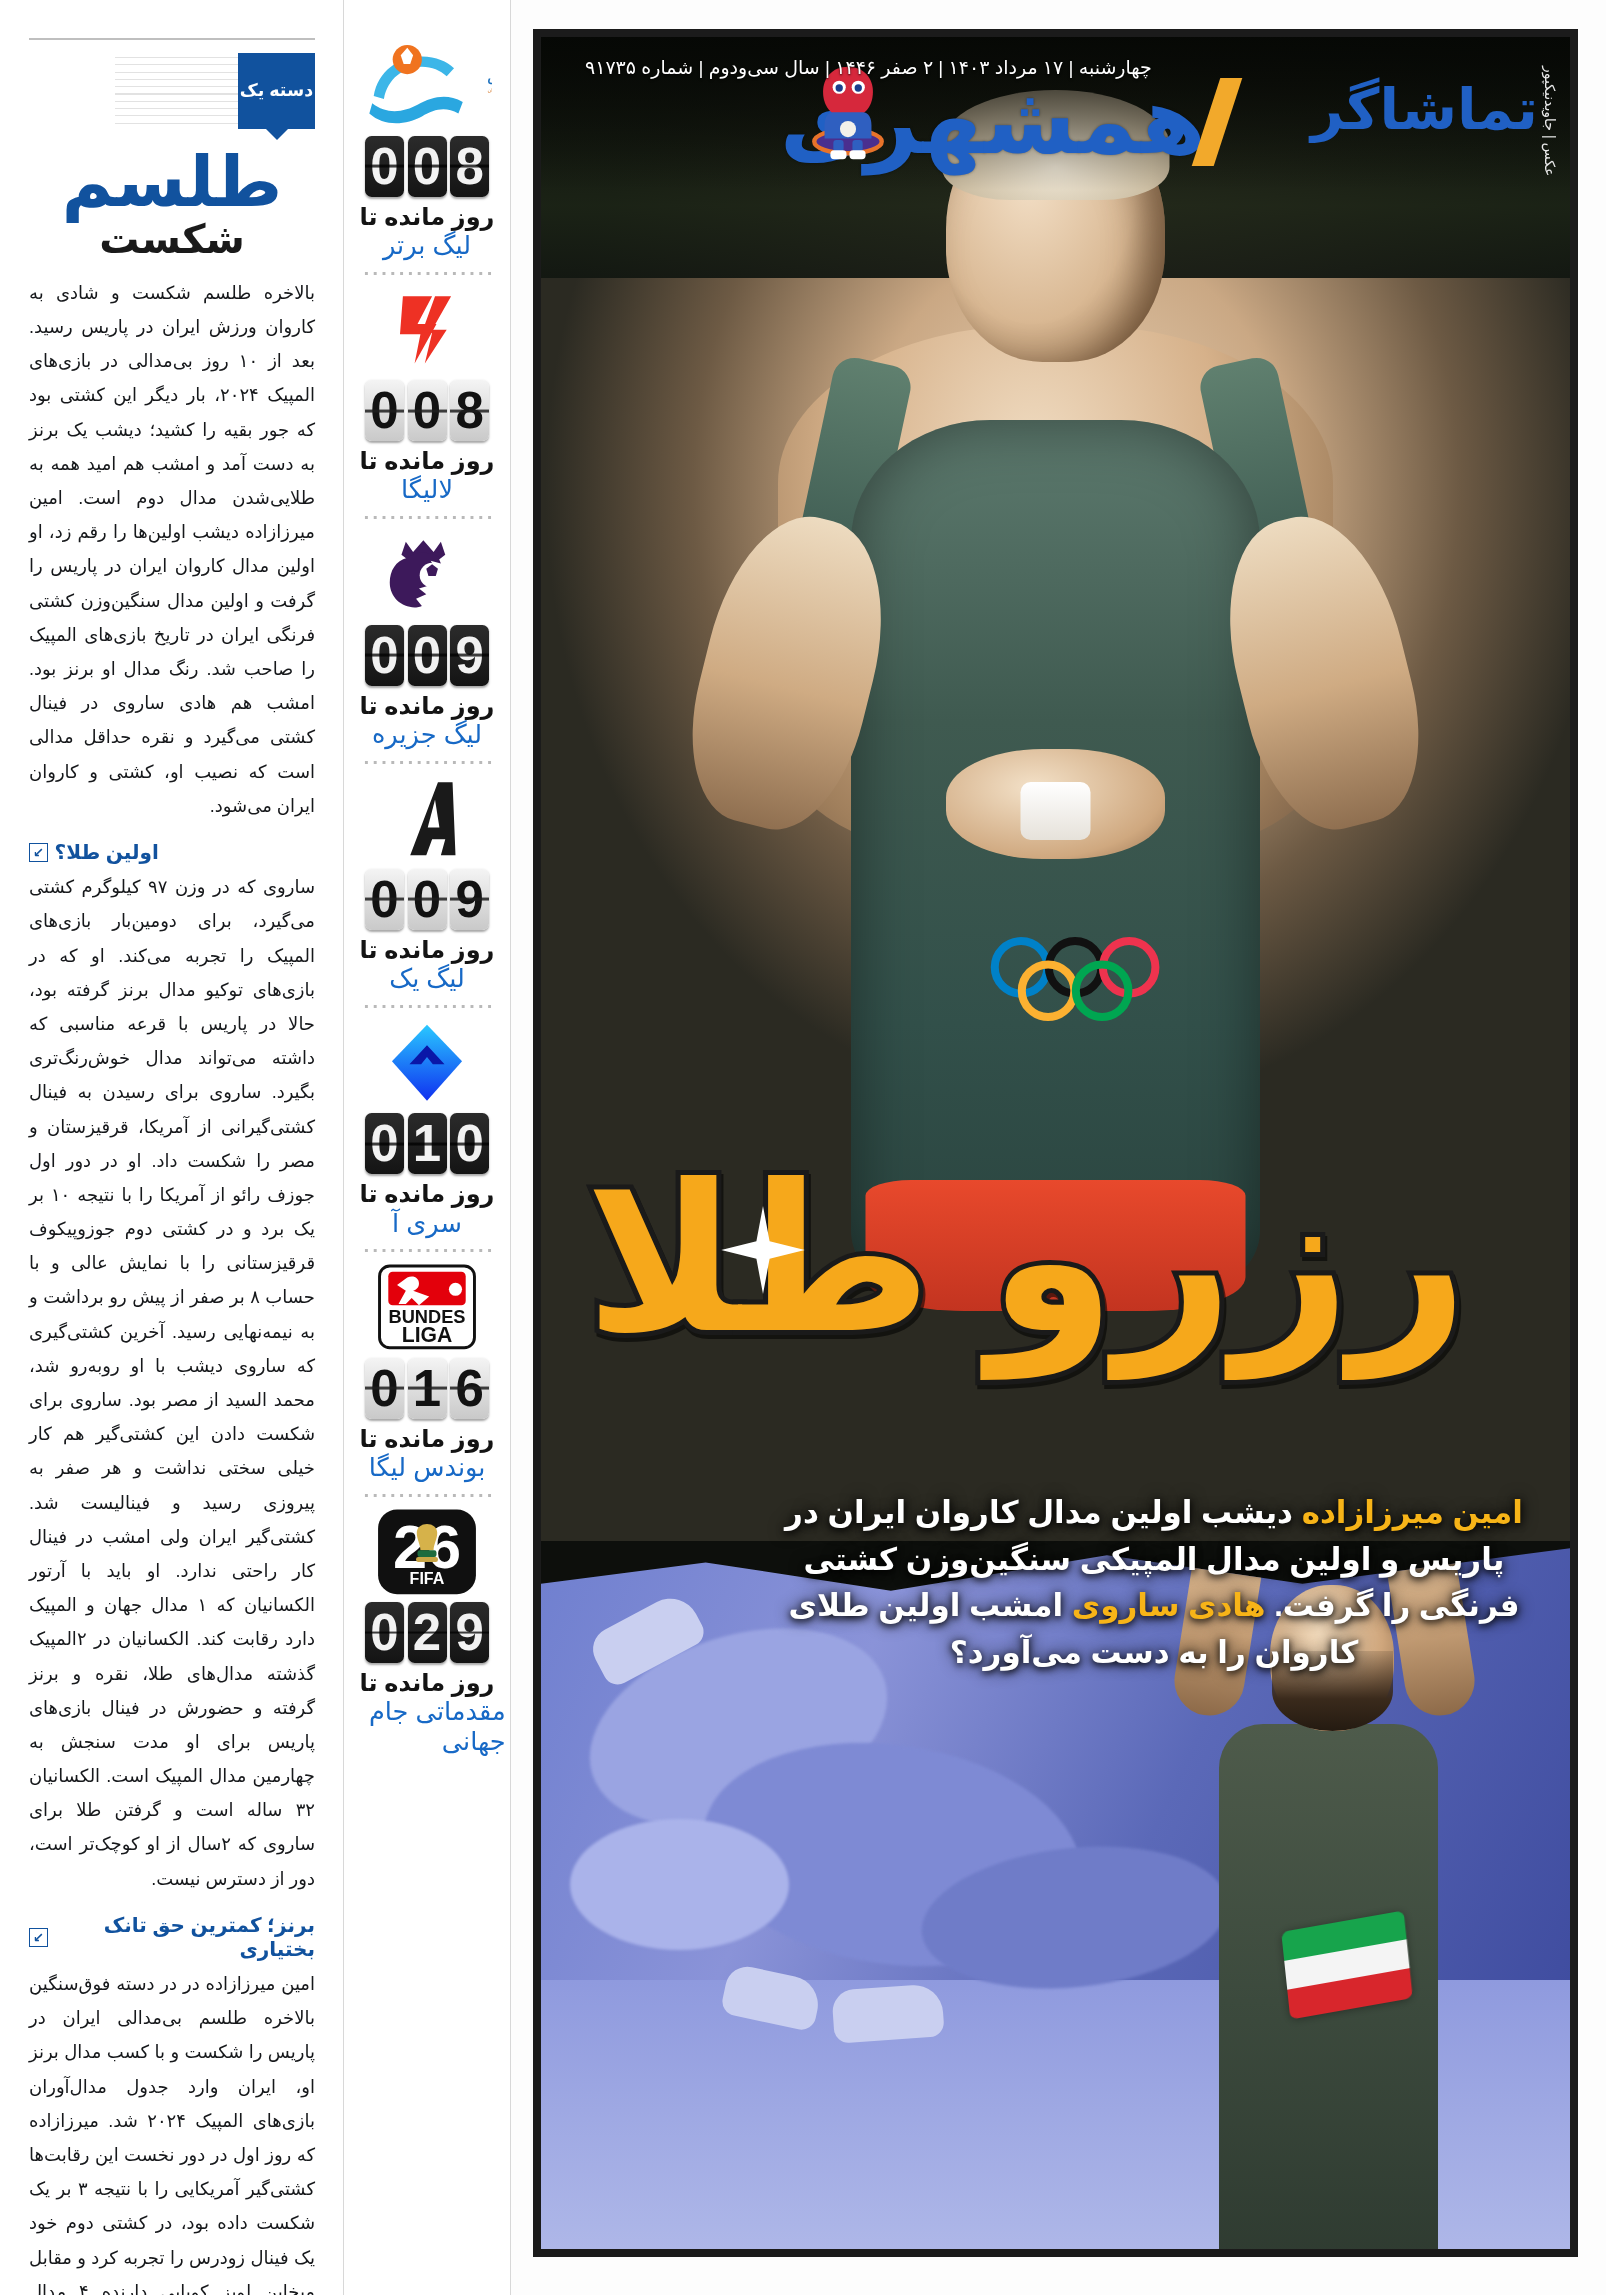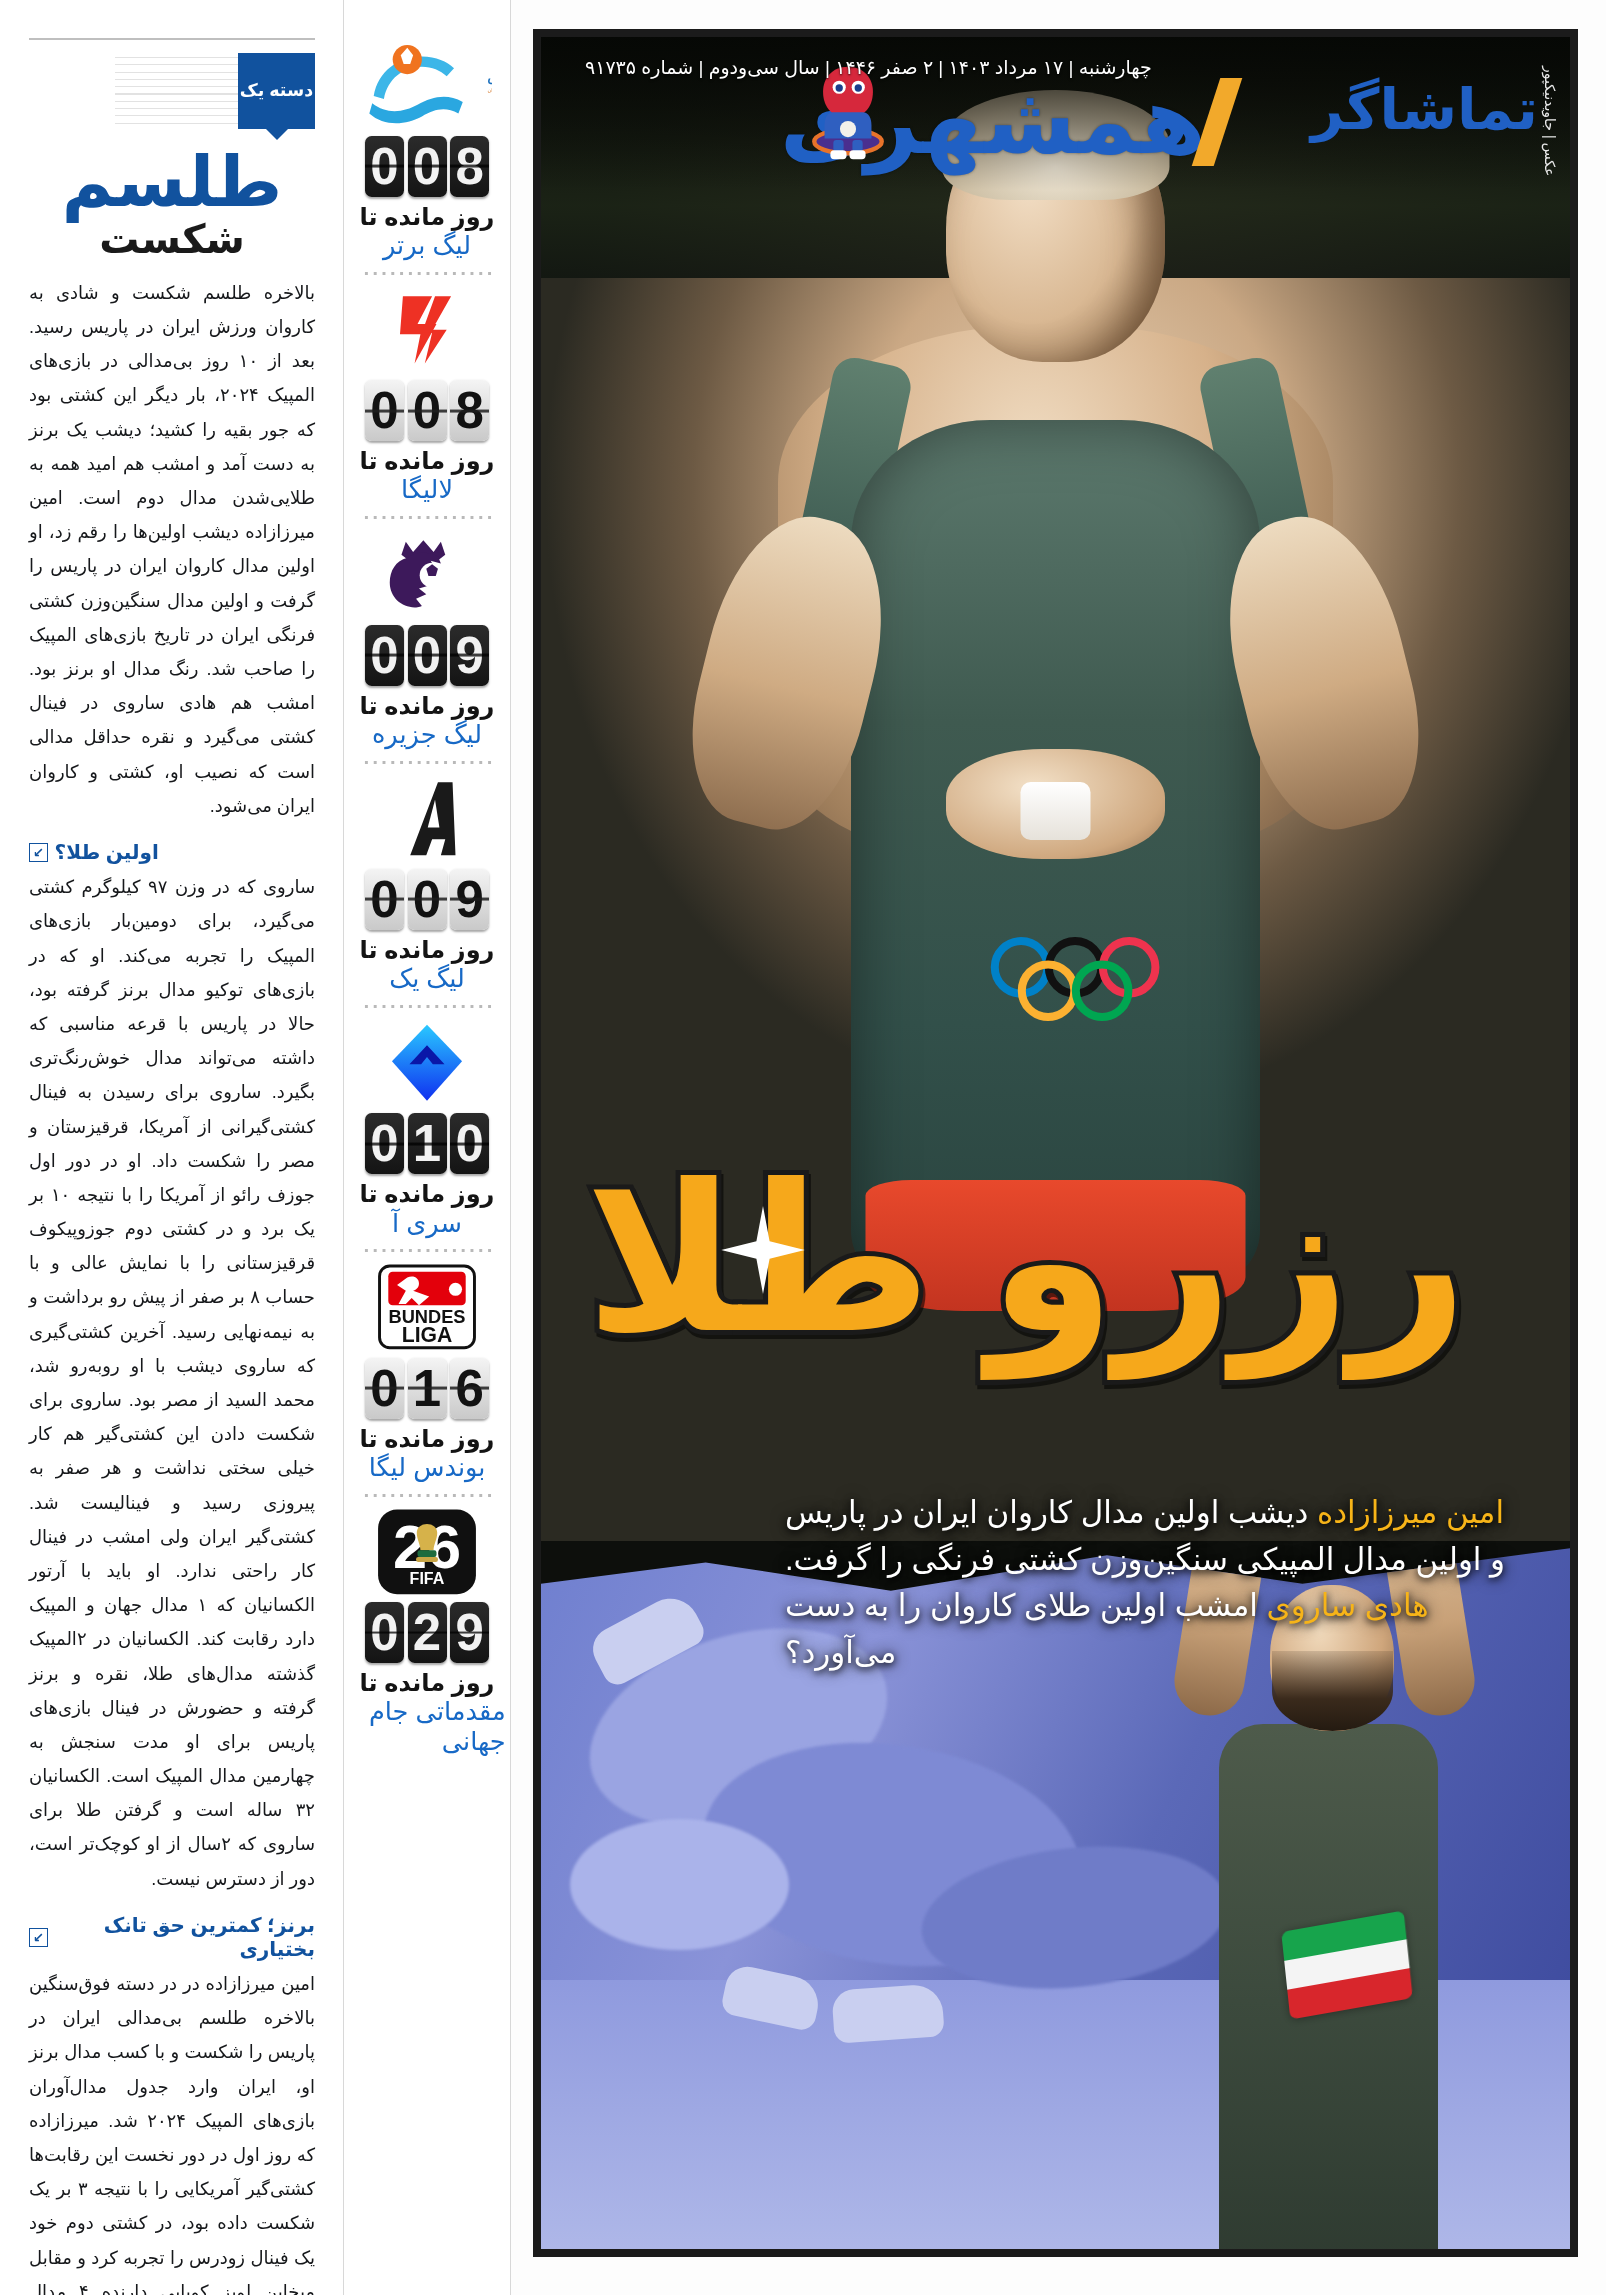--- a/index.html
+++ b/index.html
@@ -181,22 +181,22 @@
     filter: drop-shadow(2.9px 4.4px 0 rgba(0,0,0,.55));
   }
   .sparkle {
     position:absolute; z-index:9; right:763px; top:1169px;
     width:88px; height:88px;
   }
 
   .caption {
     position:absolute; z-index:9;
     right:47px; top:1453px; width: 738px;
-    color:#ffffff; direction:rtl; text-align:left;
-    font-size: 31px; font-weight:400; line-height:1.5;
+    color:#ffffff; direction:rtl; text-align:center;
+    font-size: 31px; font-weight:700; line-height:1.5;
     text-shadow: 0 1.5px 7.3px rgba(0,0,0,.95), 0 0 16px rgba(0,0,0,.9);
   }
   .caption .nm { color:#f7b418; }
 
   
   .photo-bottom {
     position:absolute; left:0; right:0; bottom:0; height:32%;
     background:
       linear-gradient(115deg, #6f7fcf 0%, #8a93d8 28%, #5b69b8 55%, #39469a 100%);
     overflow:hidden;

